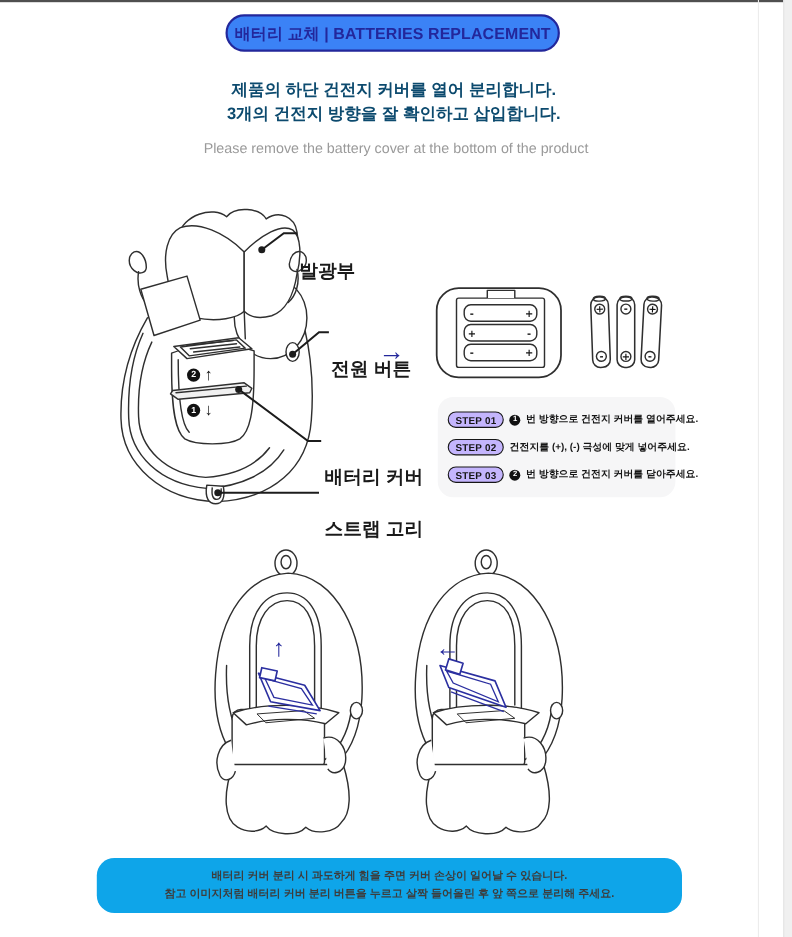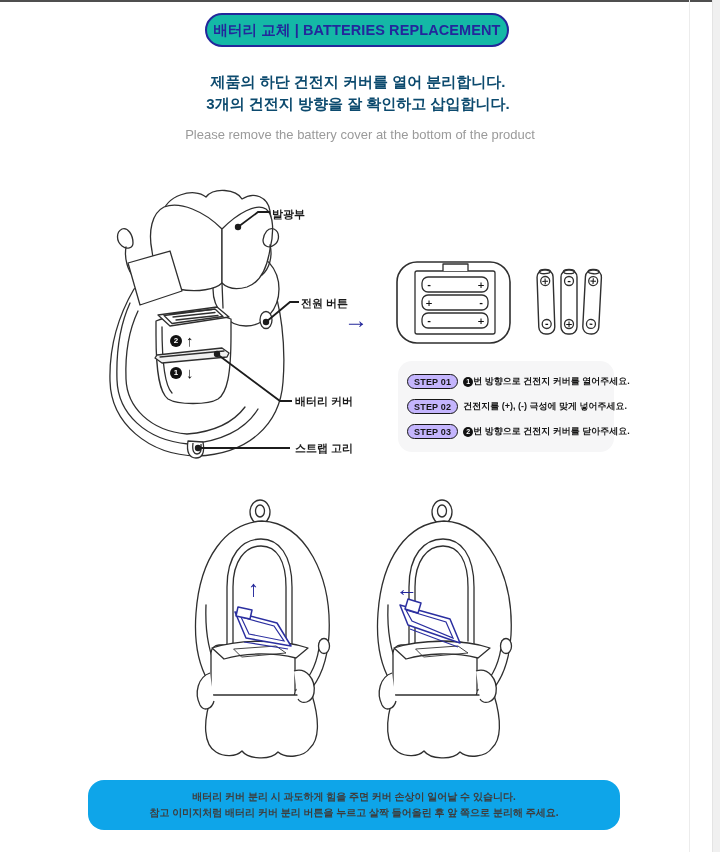--- a/index.html
+++ b/index.html
@@ -7,45 +7,45 @@
   body { position:relative; background:#ffffff; font-family:"Liberation Sans","DejaVu Sans",sans-serif; overflow:hidden; color:#1a1a1a; }
   .abs { position:absolute; }
 
   
   .top-bar { left:0; top:0; width:720px; height:2px; background:#4f4f4f; }
   .page-edge-line { left:689px; top:0; width:1px; height:852px; background:#ececec; }
   .scroll-strip { left:712px; top:0; width:8px; height:852px; background:#f0f0f0; border-left:1px solid #e4e4e4; }
 
   
   .title-pill { left:205px; top:13px; width:304px; height:34px; border:2px solid #23279b; border-radius:19px;
-    display:flex; align-items:center; justify-content:center; color:#23279b; font-weight:700; font-size:14.5px; letter-spacing:.1px; background:#14b8a6; }
+    display:flex; align-items:center; justify-content:center; color:#23279b; font-weight:700; font-size:14.5px; letter-spacing:.1px; background:#3b82f6; }
 
   
   .intro-ko { left:1px; top:71px; width:714px; text-align:center; font-size:15px; font-weight:700; line-height:22px; color:#0c4a6e; }
   .intro-en { left:3px; top:124px; width:714px; text-align:center; font-size:13px; font-weight:400; line-height:21px; color:#9a9a9a; }
 
   
-  .dlabel { font-size:11px; font-weight:700; color:#1a1a1a; white-space:nowrap; }
+  .dlabel { font-size:17px; font-weight:700; color:#1a1a1a; white-space:nowrap;margin-top:28px; }
 
   .mark-row { display:flex; align-items:center; gap:4px; }
   .numdot { display:inline-flex; width:12px; height:12px; border-radius:50%; background:#111; color:#fff;
     font-size:8px; font-weight:700; align-items:center; justify-content:center; line-height:1; }
   .mark-arrow { font-size:15px; font-weight:700; color:#111; }
 
   .blue-arrow { color:#23279b; font-weight:700; }
   .arrow-transition { left:344px; top:306px; font-size:24px; }
   .arrow-fig { font-size:22px; }
 
   
   .steps-panel { left:398px; top:361px; width:216px; height:91px; background:#f6f6f7; border-radius:14px;
     display:flex; flex-direction:column; justify-content:space-around; padding:8px 0 8px 9px; }
   .step-row { display:flex; align-items:center; gap:5px; white-space:nowrap; }
   .step-pill { display:inline-block; border:1.5px solid #161616; border-radius:999px; padding:1.5px 6px;
     font-size:9px; font-weight:700; letter-spacing:.2px; color:#161616; background:#c4b5fd; }
-  .step-text { font-size:9px; font-weight:700; color:#161616; display:inline-flex; align-items:center; gap:0; }
+  .step-text { font-size:9px; font-weight:700; color:#161616; display:inline-flex; align-items:center; gap:5px; }
   .step-text .numdot { width:10px; height:10px; font-size:7px; }
 
   
   .footer-note { left:88px; top:780px; width:532px; height:50px; background:#0ea5e9; border-radius:16px;
     display:flex; flex-direction:column; align-items:center; justify-content:center; gap:2px; }
   .footer-note div { font-size:10px; font-weight:700; color:#3d3d3d; line-height:14px; white-space:nowrap; }
 
   svg { overflow:visible; }
   .ink { stroke:#2f2f2f; stroke-width:1.3; fill:none; stroke-linecap:round; stroke-linejoin:round; }
   .inkf { stroke:#2f2f2f; stroke-width:1.3; fill:#ffffff; stroke-linejoin:round; }

